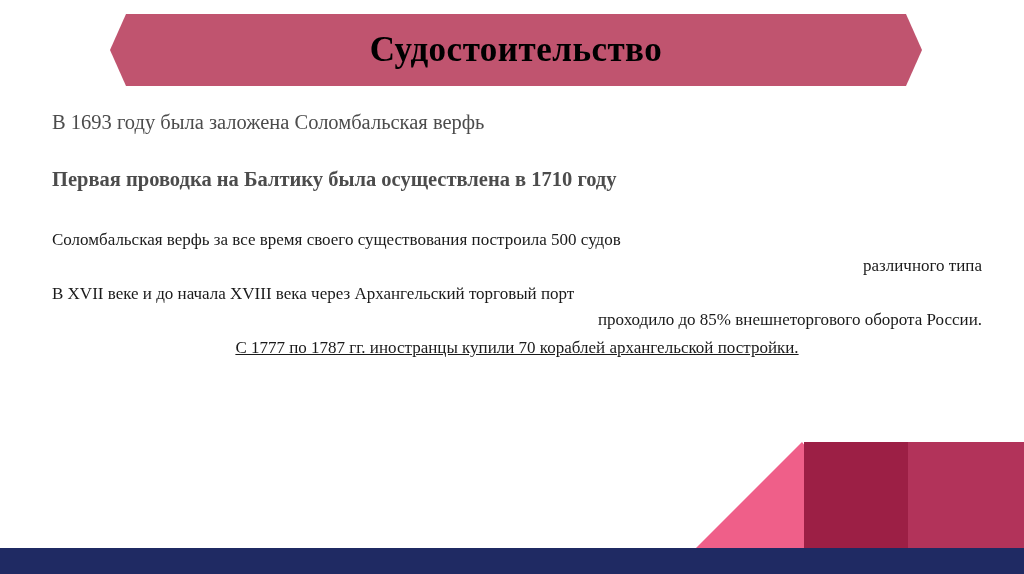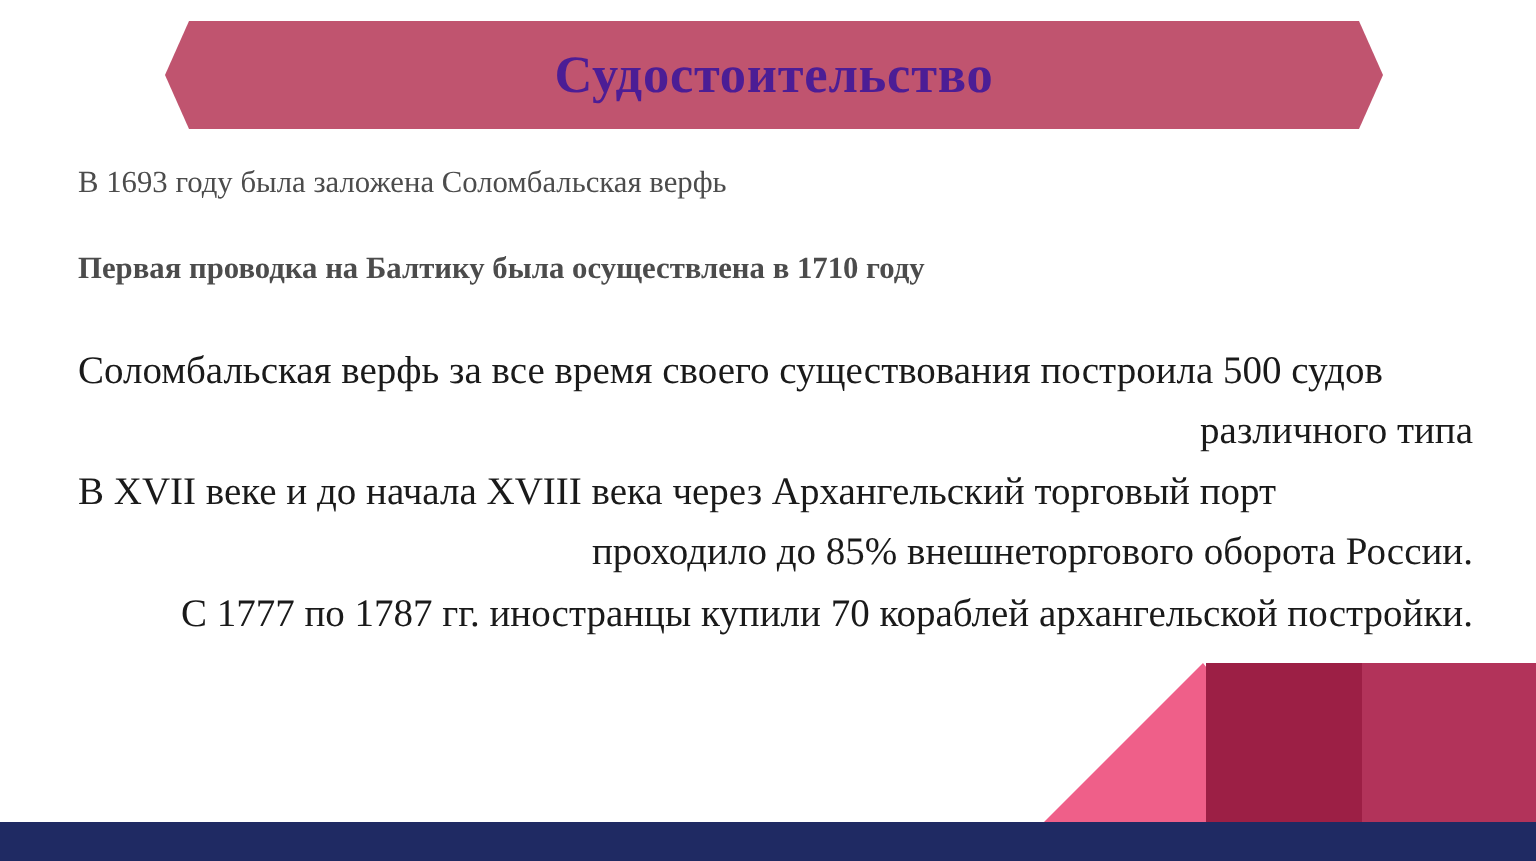--- a/index.html
+++ b/index.html
@@ -43,21 +43,21 @@
     left: 0;
     top: 0;
     width: 100%;
     height: 100%;
     display: flex;
     align-items: center;
     justify-content: center;
     font-family: "Liberation Serif", serif;
     font-weight: bold;
     font-size: 35px;
-    color: #4c1d95;
+    color: #000000;
     letter-spacing: 0.5px;
   }
 
   
   .body {
     position: absolute;
     left: 52px;
     top: 109px;
     width: 930px;
   }
@@ -66,35 +66,36 @@
     color: #4c4c4c;
     line-height: 1.35;
     margin-bottom: 29px;
   }
   .lead-line.second {
     margin-bottom: 34px;
     font-weight: bold;
   }
 
   .para {
-    font-size: 26px;
+    font-size: 17px;
     color: #1a1a1a;
     line-height: 1.52;
     text-align: justify;
     text-indent: 0;
     margin-bottom: 2px;
     position: relative;
   }
   .para .cont {
     display: block;
     padding-left: 28px;
     text-align: right;
   }
   .para.nojust {
-    text-align: right;
+    text-align: center;
+    text-decoration: underline;
   }
 
   
   .deco-wrap {
     position: absolute;
     right: 0;
     bottom: 24px;
     width: 330px;
     height: 118px;
   }

